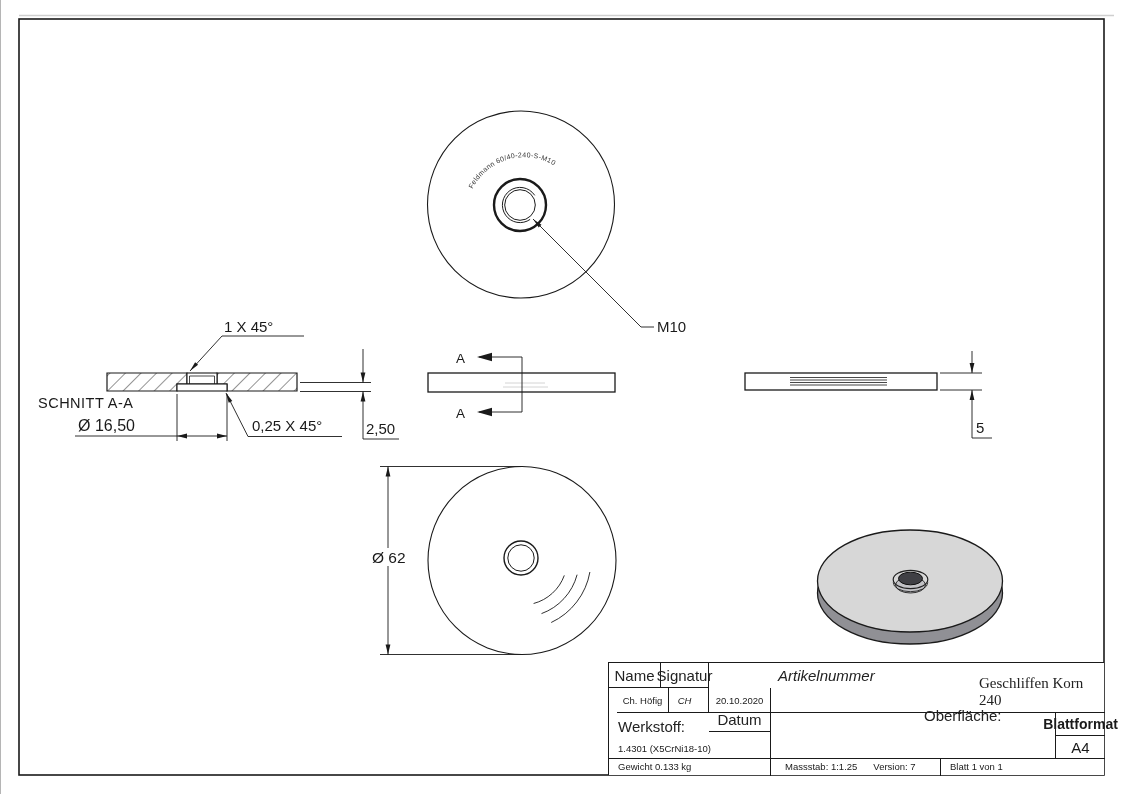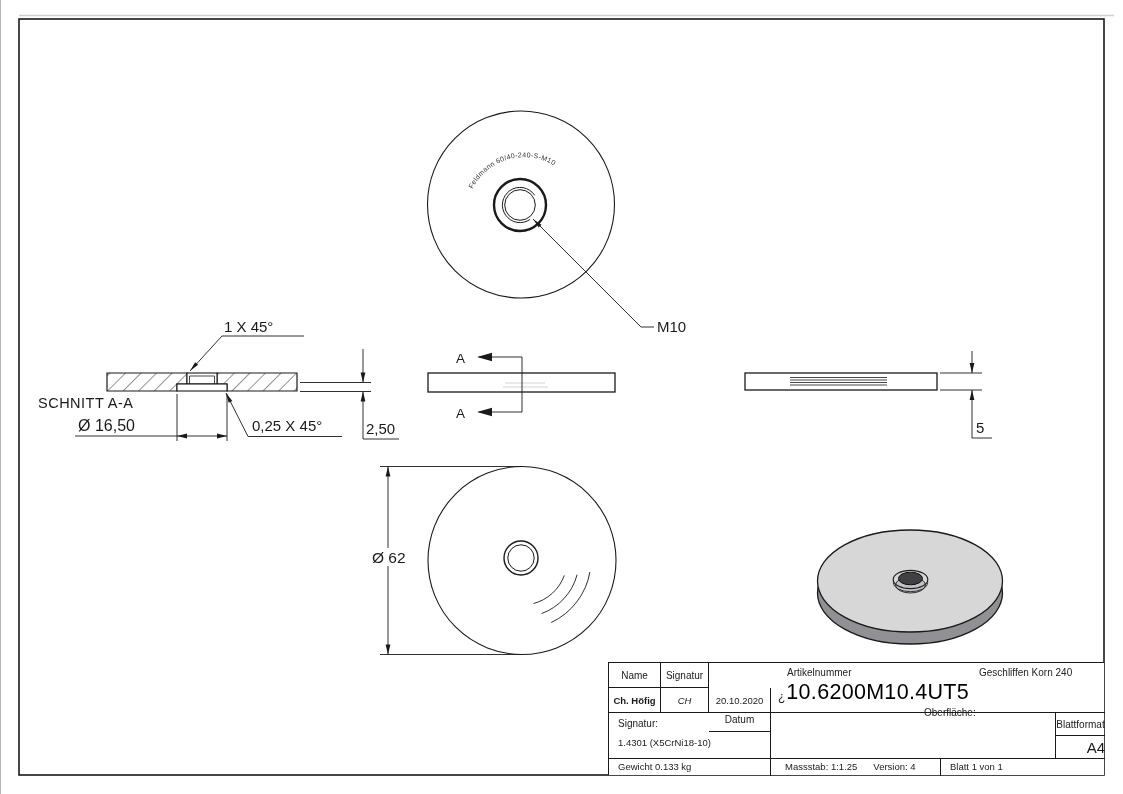--- a/index.html
+++ b/index.html
@@ -7,21 +7,21 @@
         font-family:"Liberation Sans", sans-serif;color:#1a1a1a;}
   #cad{position:absolute;left:0;top:0;}
   
   #tblock{position:absolute;left:608px;top:662px;width:496px;height:113px;
           border-top:1.6px solid #1a1a1a;border-left:1.6px solid #1a1a1a;
           background:#fff;box-sizing:border-box;font-size:9.5px;}
   .cell{position:absolute;box-sizing:border-box;}
   .bR{border-right:1px solid #1a1a1a;}
   .bB{border-bottom:1px solid #1a1a1a;}
   .ctr{display:flex;align-items:center;justify-content:center;}
-  .lbl{font-size:10px;color:#222;}
+  .lbl{font-size:15px;color:#222;}
   #art-number{font-size:21.5px;letter-spacing:.3px;color:#000;}
   #art-prefix{font-size:12px;position:relative;top:2px;margin-right:1px;}
   #a4{font-size:15px;}
 </style>
 </head>
 <body>
 
 <div id="page">
 
 <svg id="cad" width="1123" height="794" viewBox="0 0 1123 794" xmlns="http://www.w3.org/2000/svg">
@@ -160,47 +160,44 @@
     <path d="M 893.2 582.5 A 17.3 9.2 0 0 0 927.8 582.5" fill="none" stroke="#222" stroke-width="0.9"></path>
   </g>
 </svg>
 
 <div id="tblock">
 
   <div class="cell bR bB ctr lbl" style="left:0;top:0;width:52px;height:25px;">Name</div>
   <div class="cell bR bB ctr lbl" style="left:52px;top:0;width:48px;height:25px;">Signatur</div>
   <div class="cell bR bB ctr lbl" style="left:100px;top:0;width:62px;height:25px;margin-top:44px;">Datum</div>
 
-  <div class="cell bR bB ctr" style="left:0;top:25px;width:52px;height:25px;font-weight:bold;">Ch. Höfig</div>
+  <div class="cell bR bB ctr" style="left:8px;top:25px;width:52px;height:25px;">Ch. Höfig</div>
   <div class="cell bR bB ctr" style="left:52px;top:25px;width:48px;height:25px;font-style:italic;">CH</div>
   <div class="cell bR bB ctr" style="left:100px;top:25px;width:62px;height:25px;">20.10.2020</div>
 
   <div class="cell bR bB" style="left:0;top:50px;width:162px;height:46px;padding:5px 0 0 9px;">
-    <div class="lbl">Signatur:</div>
+    <div class="lbl">Werkstoff:</div>
     <div style="margin-top:8px;">1.4301 (X5CrNi18-10)</div>
   </div>
 
   <div class="cell bR" style="left:0;top:96px;width:162px;height:17px;line-height:16px;padding-left:9px;">Gewicht 0.133 kg</div>
 
   <div class="cell bB" style="left:162px;top:0;width:334px;height:50px;">
-    <span class="lbl" style="position:absolute;left:16px;top:4px;">Artikelnummer</span>
+    <span class="lbl" style="position:absolute;left:7px;top:4px;font-style:italic;">Artikelnummer</span>
     <span class="lbl" style="position:absolute;left:153px;top:4px;margin-top:40px;">Oberfläche:</span>
-    <span class="lbl" style="position:absolute;left:208px;top:4px;">Geschliffen Korn 240</span>
-    <div style="position:absolute;left:7px;top:17px;white-space:nowrap;">
-      <span id="art-prefix">¿</span><span id="art-number">10.6200M10.4UT5</span>
-    </div>
+    <span class="lbl" style="position:absolute;left:208px;top:12px;font-family:Liberation Serif, serif;">Geschliffen Korn 240</span>
   </div>
 
   <div class="cell bR bB" style="left:162px;top:50px;width:285px;height:46px;"></div>
 
-  <div class="cell bB ctr" style="left:447px;top:50px;width:49px;height:23px;font-size:10px;">Blattformat</div>
-  <div class="cell bB ctr" style="left:447px;top:73px;width:49px;height:23px;justify-content:flex-end;">
+  <div class="cell bB ctr" style="left:447px;top:50px;width:49px;height:23px;font-size:14px;font-weight:bold;">Blattformat</div>
+  <div class="cell bB ctr" style="left:447px;top:73px;width:49px;height:23px;">
     <span id="a4">A4</span>
   </div>
 
   <div class="cell bR" style="left:162px;top:96px;width:170px;height:17px;line-height:16px;padding-left:14px;">
-    <span style="margin-right:16px;margin-top:44px;">Massstab: 1:1.25</span><span>Version: 4</span>
+    <span style="margin-right:16px;margin-top:44px;">Massstab: 1:1.25</span><span>Version: 7</span>
   </div>
 
   <div class="cell" style="left:332px;top:96px;width:164px;height:17px;line-height:16px;padding-left:9px;">Blatt 1 von 1</div>
 </div>
 
 </div>
 
 </body></html>

